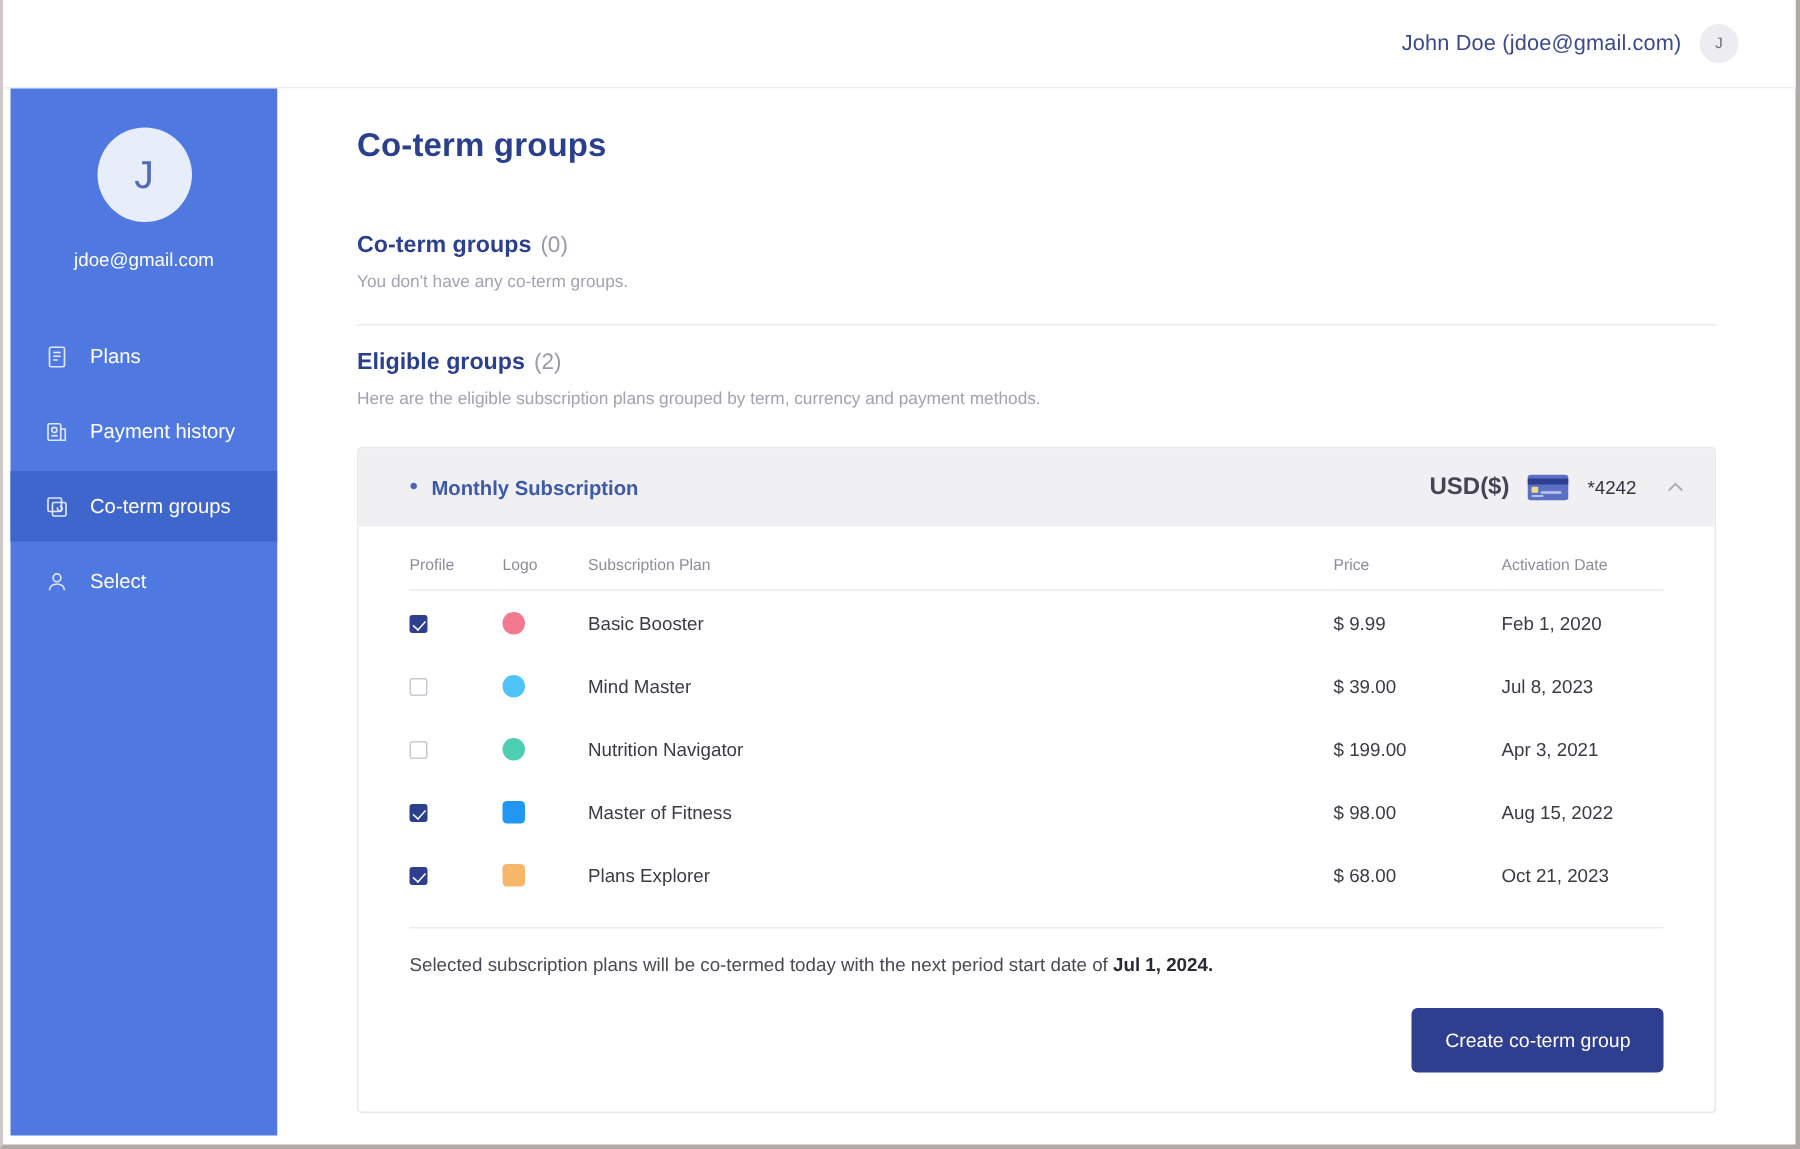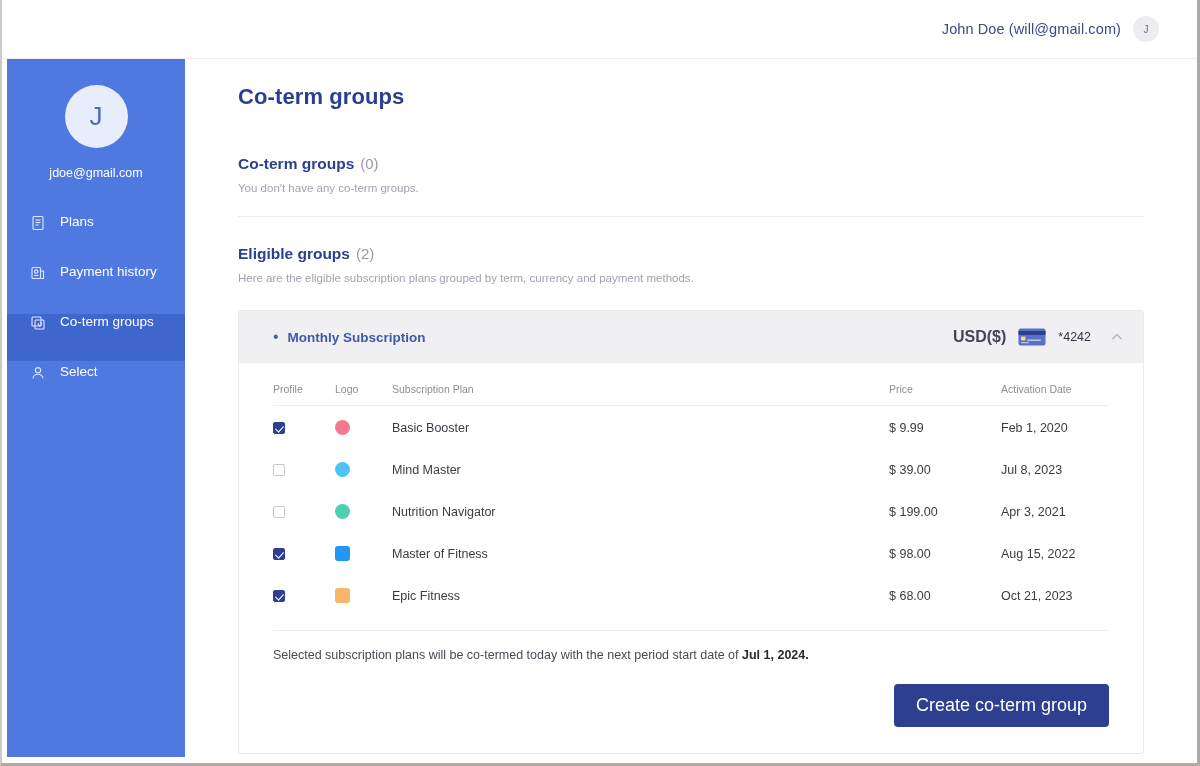--- a/index.html
+++ b/index.html
@@ -49,21 +49,21 @@
     width: 63px; height: 63px; border-radius: 50%;
     background: #e8edfb;
     display: flex; align-items: center; justify-content: center;
     font-size: 26px; color: #4f6bb8; font-weight: 400;
   }
   .side-email {
     margin-top: 18px; font-size: 12.5px; color: #ffffff;
   }
   .side-nav { margin-top: 34px; }
   .nav-item {
-    display: flex; align-items: flex-start;
+    display: flex; align-items: center;
     height: 47px; padding-left: 22px;
     color: #ffffff; font-size: 13.5px;
     cursor: pointer;
   }
   .nav-item.active { background: #3f66cc; }
   .nav-icon {
     width: 17px; height: 17px; margin-right: 14px;
     display: inline-flex; align-items: center; justify-content: center;
     flex: 0 0 auto;
   }
@@ -80,21 +80,21 @@
     margin: 25px 0 0 53px;
     font-size: 22px; font-weight: bold; color: #2b3f8f;
     letter-spacing: .1px;
   }
 
   .section { margin-left: 53px; margin-right: 50px; }
   .section-head {
     display: flex; align-items: baseline; gap: 6px;
     margin-top: 45px;
   }
-  .section-head.second { margin-top: 28px; }
+  .section-head.second { margin-top: 16px; }
   .section-title {
     font-size: 15.5px; font-weight: bold; color: #2b3f8f;
   }
   .section-count { font-size: 15px; color: #9a9aa8; font-weight: normal; }
   .section-sub {
     margin-top: 9px; font-size: 11.5px; color: #a2a2b0;
   }
   .divider {
     margin: 22px 0 0 0; height: 1px; background: #ececed;
   }
@@ -171,31 +171,31 @@
   }
   .foot-note b { color: #2a2a33; }
   .foot-actions {
     display: flex; justify-content: flex-end;
     padding: 22px 34px 26px 0;
   }
   .btn-primary {
     background: #2e3f8f; color: #ffffff;
     border: none; border-radius: 4px;
     padding: 0 22px; height: 43px;
-    font-size: 18px; font-family: "Liberation Sans", sans-serif;
+    font-size: 13px; font-family: "Liberation Sans", sans-serif;
     cursor: pointer;
   }
 </style>
 </head>
 <body>
 
 <div class="app">
 
   <div class="topbar">
-    <span class="topbar-user">John Doe (will@gmail.com)</span>
+    <span class="topbar-user">John Doe (jdoe@gmail.com)</span>
     <span class="topbar-avatar">J</span>
   </div>
 
   <div class="sidebar">
     <div class="side-avatar-wrap">
       <div class="side-avatar">J</div>
       <div class="side-email">jdoe@gmail.com</div>
     </div>
 
     <div class="side-nav">
@@ -354,21 +354,21 @@
                 <td>$ 98.00</td>
                 <td>Aug 15, 2022</td>
               </tr>
               <tr>
                 <td>
                     <span class="cb on"></span>
                   </td>
                 <td>
                     <span class="logo-shape logo-square" style="background:#f7b76a"></span>
                   </td>
-                <td>Epic Fitness</td>
+                <td>Plans Explorer</td>
                 <td>$ 68.00</td>
                 <td>Oct  21, 2023</td>
               </tr>
             </tbody>
           </table>
         </div>
 
         <div class="card-foot">
           <div class="foot-sep"></div>
           <div class="foot-note">

